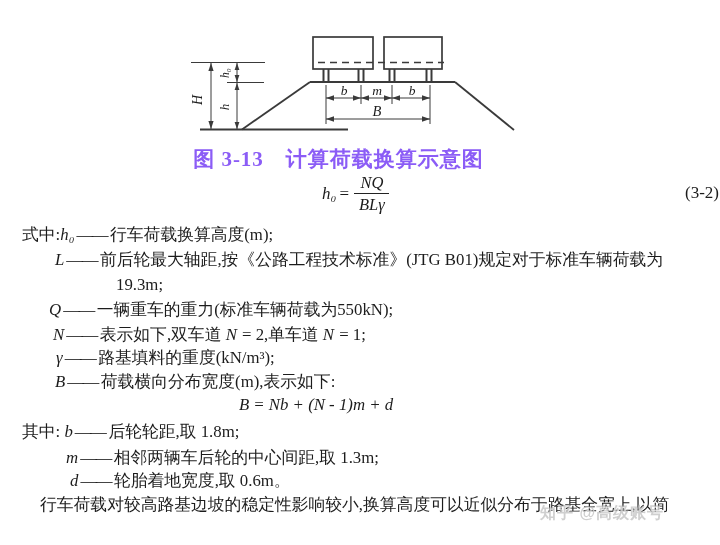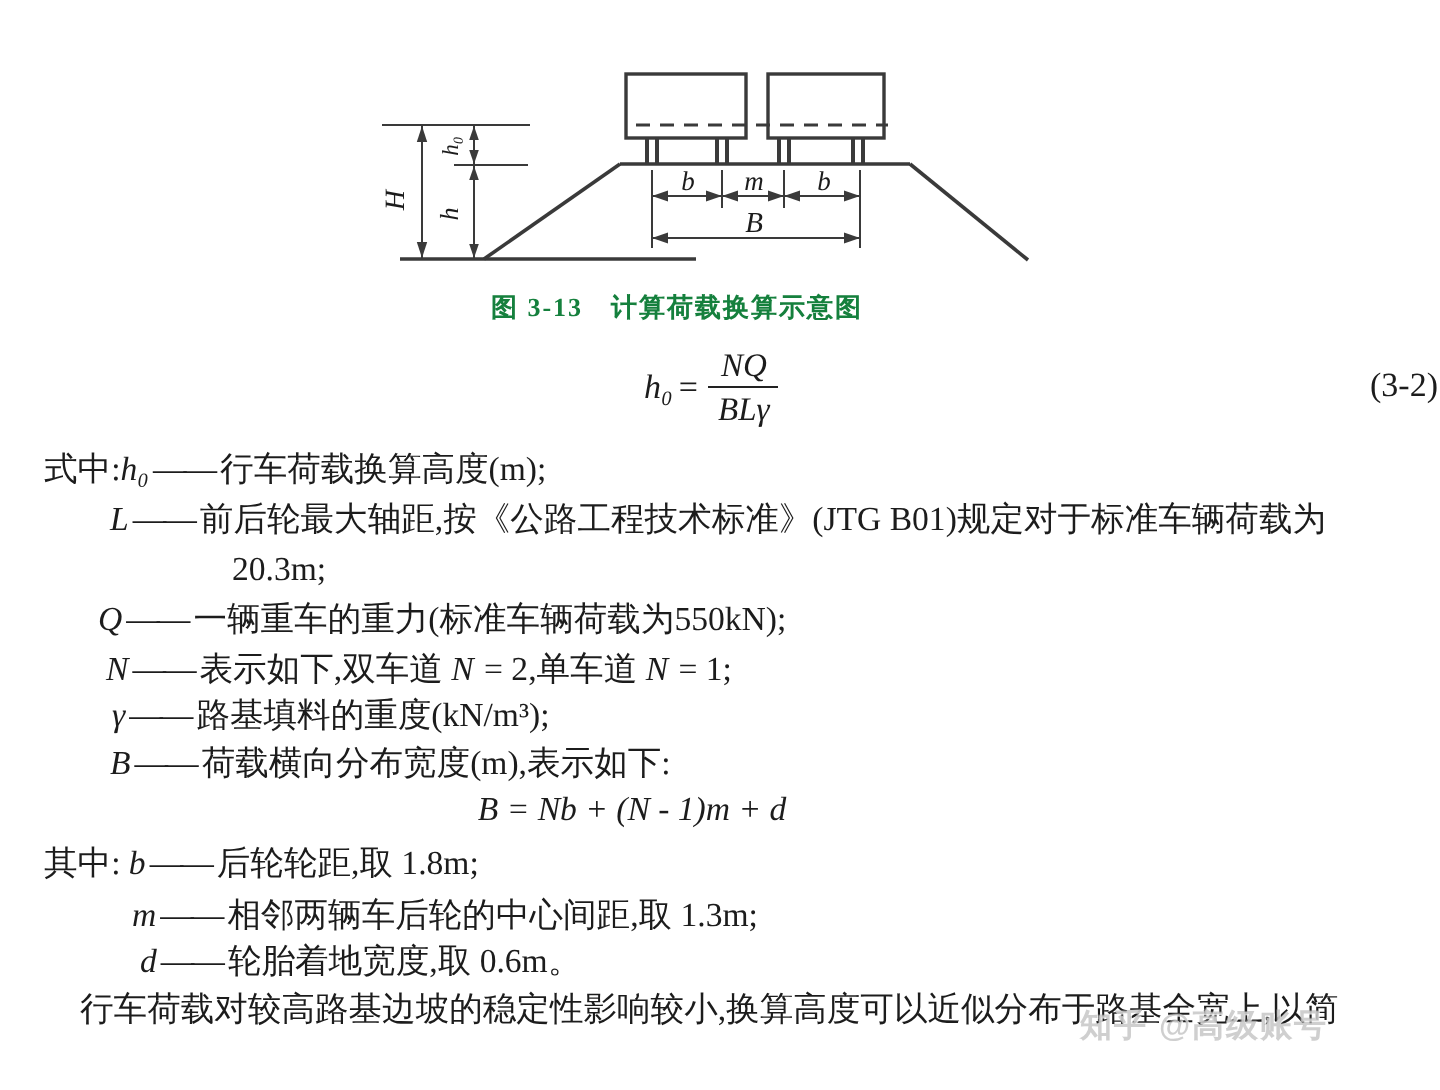--- a/index.html
+++ b/index.html
@@ -14,22 +14,22 @@
   #page { position: absolute; inset: 0; background: #fff; }
 
   
   #figure-svg { position: absolute; left: 0; top: 0; width: 720px; height: 168px; }
   #figure-svg path, #figure-svg line, #figure-svg rect { stroke: #3a3a3a; fill: none; }
   #figure-svg polygon { fill: #3a3a3a; stroke: none; }
   .svg-label { font-family: "Liberation Serif", "DejaVu Serif", serif; font-style: italic; fill: #1c1c1c; }
 
   .fig-caption {
     position: absolute; top: 145px; left: 0; width: 648px;
-    text-align: center; font-size: 13px; font-weight: 600;
-    letter-spacing: 1px; color: #15803d; padding-left: 29px;
+    text-align: center; font-size: 21px; font-weight: 600;
+    letter-spacing: 1px; color: #8b5cf6; padding-left: 29px;
   }
 
   
   .equation-wrap { position: absolute; left: 322px; top: 173px; display: flex; align-items: center; }
   .eq-lhs { font-size: 17px; }
   .var { font-style: italic; }
   .eq-sign { font-style: normal; padding: 0 4px 0 3px; }
   .frac { display: inline-flex; flex-direction: column; align-items: center; font-size: 16.5px; }
   .frac .num { padding: 0 6px 1px 6px; border-bottom: 1.6px solid #222; line-height: 19px; }
   .frac .den { padding: 1px 6px 0 6px; line-height: 19px; }
@@ -143,21 +143,21 @@
       <span class="num var">NQ</span>
       <span class="den var">BLγ</span>
     </span>
   </div>
   <div class="eq-number">(3-2)</div>
 
   <div class="tline t-l1"><span>式中:</span><span class="sym">h₀</span><span class="dash">——</span><span>行车荷载换算高度(m);</span></div>
 
   <div class="tline t-l2"><span class="sym">L</span><span class="dash">——</span><span>前后轮最大轴距,按《公路工程技术标准》(JTG B01)规定对于标准车辆荷载为</span></div>
 
-  <div class="tline t-l3"><span>20.3m;</span></div>
+  <div class="tline t-l3"><span>19.3m;</span></div>
 
   <div class="tline t-l4"><span class="sym">Q</span><span class="dash">——</span><span>一辆重车的重力(标准车辆荷载为550kN);</span></div>
 
   <div class="tline t-l5"><span class="sym">N</span><span class="dash">——</span><span>表示如下,双车道 </span><span class="sym">N</span><span> = 2,单车道 </span><span class="sym">N</span><span> = 1;</span></div>
 
   <div class="tline t-l6"><span class="sym">γ</span><span class="dash">——</span><span>路基填料的重度(kN/m³);</span></div>
 
   <div class="tline t-l7"><span class="sym">B</span><span class="dash">——</span><span>荷载横向分布宽度(m),表示如下:</span></div>
 
   <div class="tline t-l8">B = Nb + (N - 1)m + d</div>

